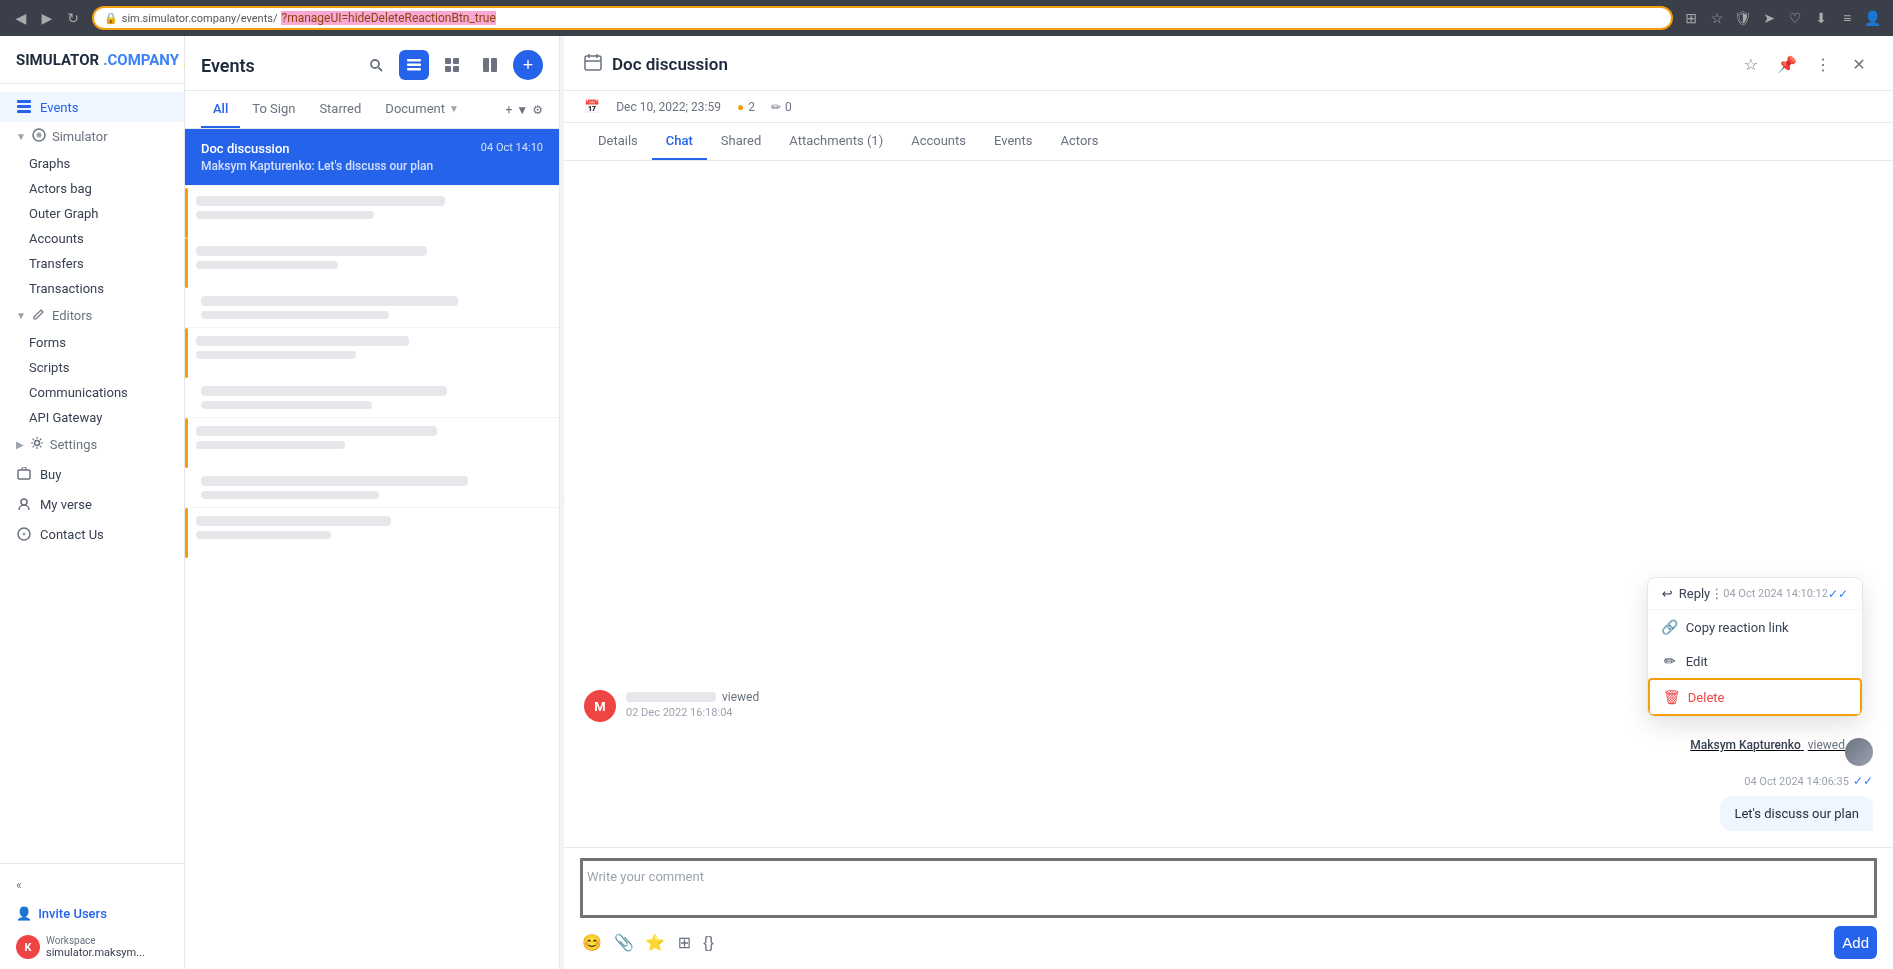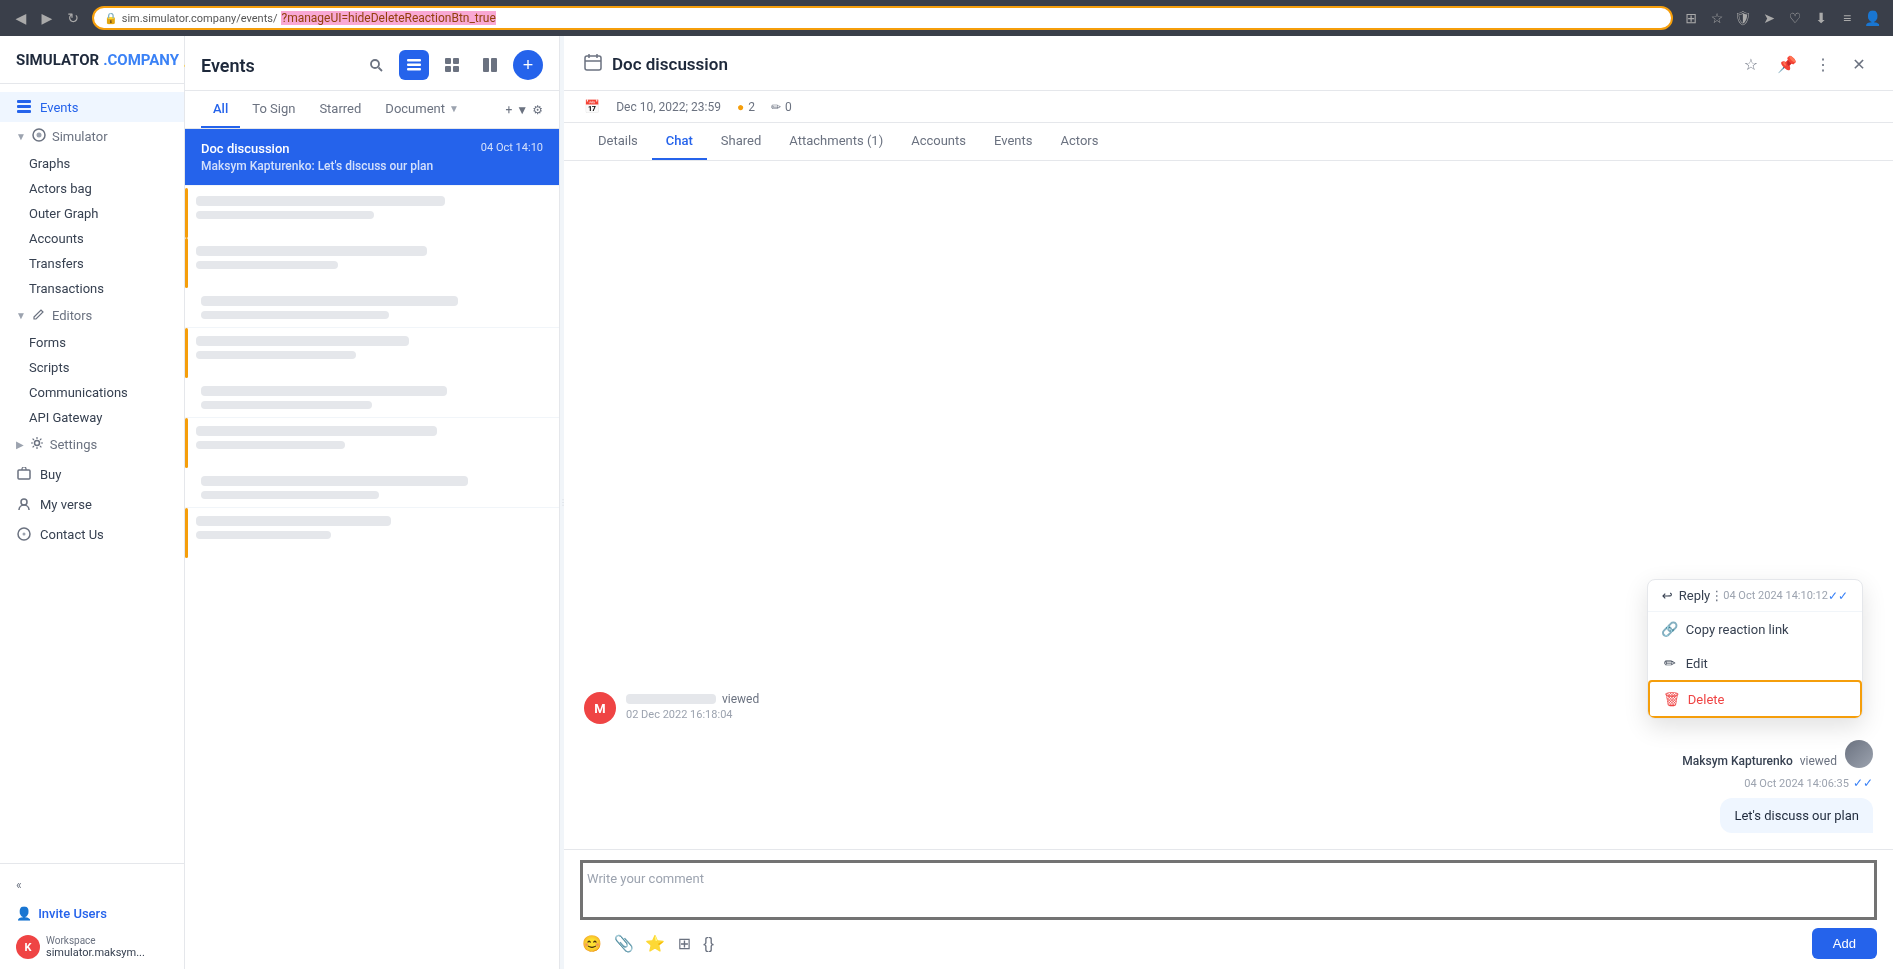--- a/index.html
+++ b/index.html
@@ -174,21 +174,21 @@
       align-items: flex-start;
     }
     .chat-msg-avatar { width: 32px; height: 32px; border-radius: 50%; background: #ef4444; display: flex; align-items: center; justify-content: center; color: white; font-size: 13px; font-weight: 700; flex-shrink: 0; }
     .chat-msg-body { }
     .chat-msg-viewed { font-size: 12px; color: #6b7280; }
     .chat-msg-time { font-size: 11px; color: #9ca3af; margin-top: 2px; }
 
     .chat-msg-right { display: flex; flex-direction: column; align-items: flex-end; gap: 4px; }
     .chat-bubble-right { background: #eff6ff; padding: 10px 14px; border-radius: 12px 12px 0 12px; font-size: 13px; color: #1e293b; max-width: 500px; }
     .chat-sender-right { font-size: 12px; color: #374151; font-weight: 500; }
-    .chat-sender-row { display: flex; align-items: flex-end; gap: 8px; margin-bottom: 4px; }
+    .chat-sender-row { display: flex; align-items: flex-start; gap: 0; margin-bottom: 4px; text-decoration: underline; }
     .chat-avatar-right { width: 28px; height: 28px; border-radius: 50%; background: #6b7280; overflow: hidden; }
     .avatar-img-placeholder { width: 100%; height: 100%; background: linear-gradient(135deg, #6b7280, #9ca3af); }
     .double-check { color: #3b82f6; font-size: 12px; }
 
     
     .context-menu {
       position: absolute;
       right: 30px;
       bottom: 130px;
       background: #fff;
@@ -217,21 +217,21 @@
       border: 3px solid #737373;
       border-radius: 0;
       padding: 8px 4px;
       min-height: 60px;
       position: relative;
     }
     .comment-placeholder { font-size: 13px; color: #9ca3af; }
     .comment-tools { display: flex; align-items: center; gap: 8px; margin-top: 8px; }
     .comment-tool-btn { color: #6b7280; cursor: pointer; font-size: 16px; background: none; border: none; padding: 2px; }
     .comment-spacer { flex: 1; }
-    .add-btn { background: #2563eb; color: white; border: none; padding: 8px 21px; border-radius: 6px; font-size: 13px; font-weight: 500; cursor: pointer; }
+    .add-btn { background: #2563eb; color: white; border: none; padding: 8px 8px; border-radius: 6px; font-size: 15px; font-weight: 500; cursor: pointer; }
 
     
     .resize-handle { width: 4px; background: #f1f5f9; cursor: col-resize; flex-shrink: 0; display: flex; align-items: center; justify-content: center; }
     .resize-dots { color: #d1d5db; font-size: 8px; letter-spacing: -2px; }
   </style>
 </head>
 <body>
 
 <div class="browser-bar">
   <div class="browser-nav-btns">

